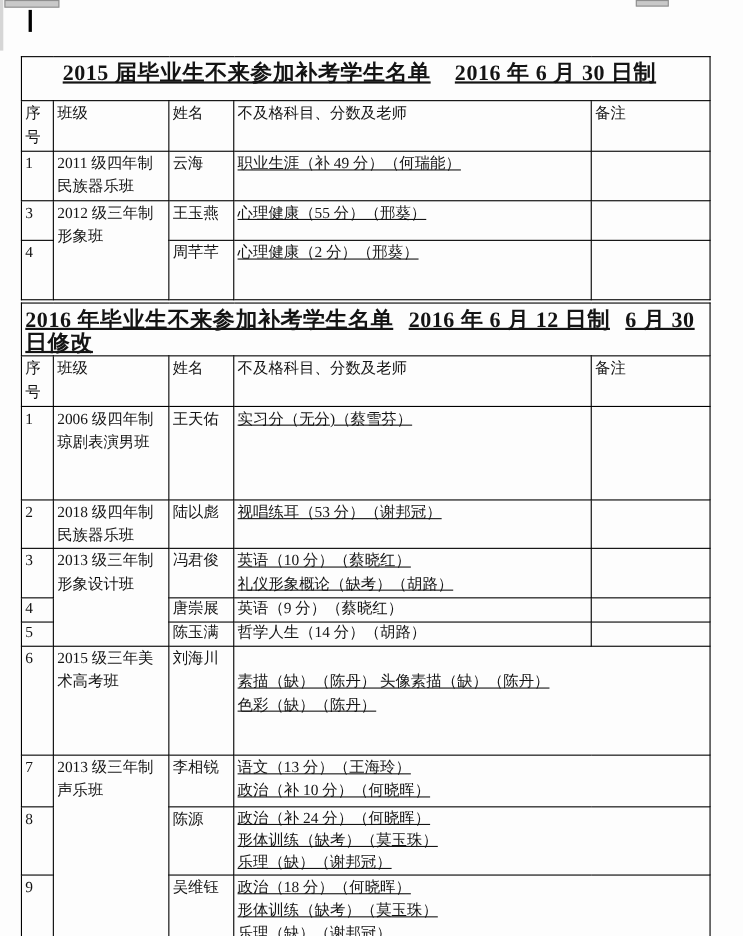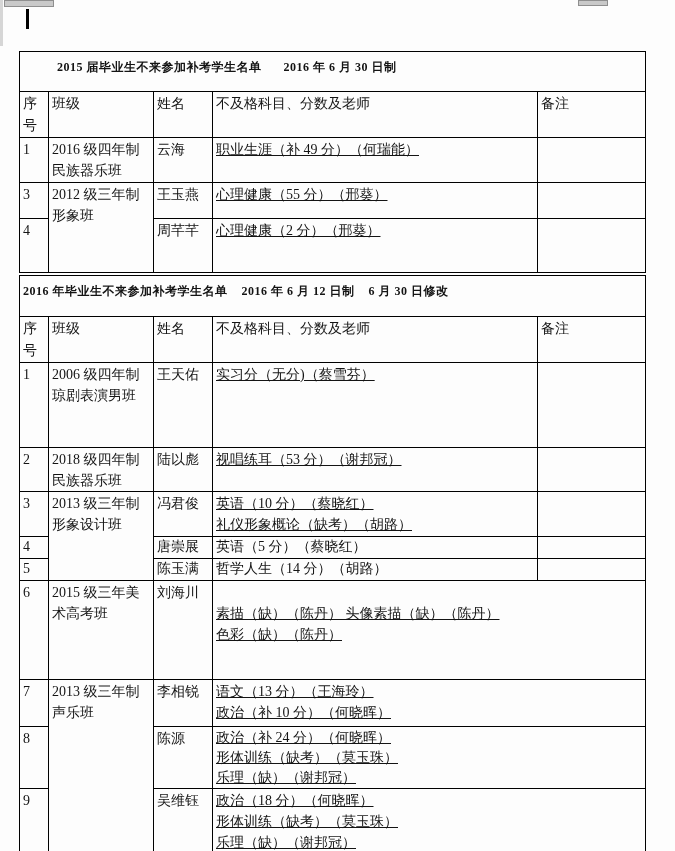--- a/index.html
+++ b/index.html
@@ -31,23 +31,24 @@
     border:1px solid #000;
     vertical-align:top;
     padding:1px 2px 0 3px;
     font-size:14px;
     line-height:21px;
     overflow:hidden;
     word-break:break-all;
   }
   .t-cell{
     font-weight:bold;
-    font-size:12px;
+    font-size:20px;
     padding-top:5px;
     letter-spacing:0.5px;
+    text-decoration:underline;
   }
   .t-indent{padding-left:37px;}
   .gap-a{margin-left:22px;}
   .gap-b{margin-left:14px;text-align:center;}
   tr.tight td{line-height:18px;padding-top:1px;padding-bottom:0;}
   .ln{min-height:21px;line-height:21px;white-space:pre-wrap;text-decoration:underline;}
   .ln3{min-height:20px;line-height:20px;}
   .hdr td{line-height:22px;}
 </style>
 </head>
@@ -75,21 +76,21 @@
   <tr class="hdr" style="height:45px">
     <td>序号</td>
     <td>班级</td>
     <td>姓名</td>
     <td>不及格科目、分数及老师</td>
     <td>备注</td>
   </tr>
 
   <tr style="height:45px">
     <td>1</td>
-    <td>2016 级四年制民族器乐班</td>
+    <td>2011 级四年制民族器乐班</td>
     <td>云海</td>
     <td>
           <div class="ln">职业生涯（补 49 分）（何瑞能）</div>
         </td>
     <td></td>
   </tr>
   <tr style="height:36px">
     <td>3</td>
     <td rowspan="2">2012 级三年制形象班</td>
     <td>王玉燕</td>
@@ -155,21 +156,21 @@
     <td>
       <div class="ln">英语（10 分）（蔡晓红）</div>
       <div class="ln">礼仪形象概论（缺考）（胡路）</div>
     </td>
     <td></td>
   </tr>
   <tr class="tight" style="height:22px">
     <td>4</td>
     <td>唐崇展</td>
     <td>
-          <div>英语（5 分）（蔡晓红）</div>
+          <div>英语（9 分）（蔡晓红）</div>
         </td>
     <td></td>
   </tr>
   <tr class="tight" style="height:22px">
     <td>5</td>
     <td>陈玉满</td>
     <td>
           <div>哲学人生（14 分）（胡路）</div>
         </td>
     <td></td>

